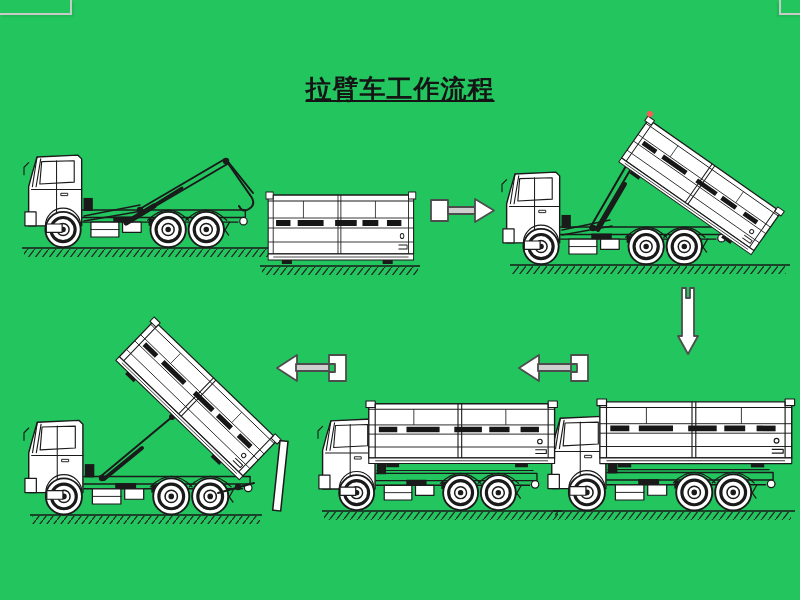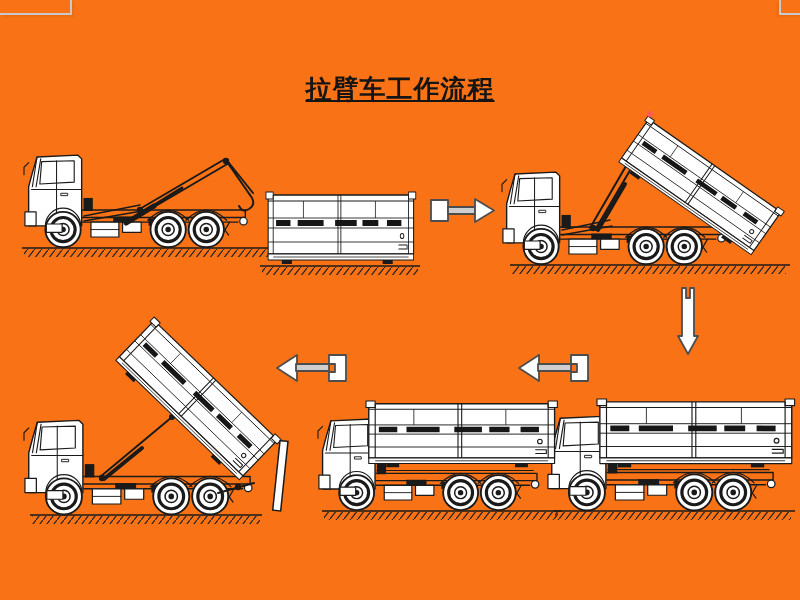--- a/index.html
+++ b/index.html
@@ -1,21 +1,21 @@
 <!DOCTYPE html>
 <html><head>
 <meta charset="utf-8">
 <style>
   html,body{margin:0;padding:0;}
   body{
     width:800px;height:600px;background:#ffffff;overflow:hidden;
     font-family:"Liberation Sans","DejaVu Sans",sans-serif;
     position:relative;
   }
-  .page{position:absolute;inset:0;background:#f97316;}
+  .page{position:absolute;inset:0;background:#22c55e;}
   .corner{position:absolute;top:0;height:13px;}
   .corner.tl{left:0;width:70px;border-right:2px solid #c9c9c9;border-bottom:2px solid #c9c9c9;box-shadow:2px 2px 2px rgba(0,0,0,0.07);}
   .corner.tr{left:779px;width:21px;border-left:2px solid #c9c9c9;border-bottom:2px solid #c9c9c9;box-shadow:-2px 2px 2px rgba(0,0,0,0.07);}
   .title{
     position:absolute;left:0;right:0;top:72px;text-align:center;
     font-size:26px;font-weight:700;color:#151515;
     text-decoration:underline;letter-spacing:1px;
   }
   svg.stage,svg.flow{position:absolute;display:block;}
   #stage-1{left:20px;top:142px;}

